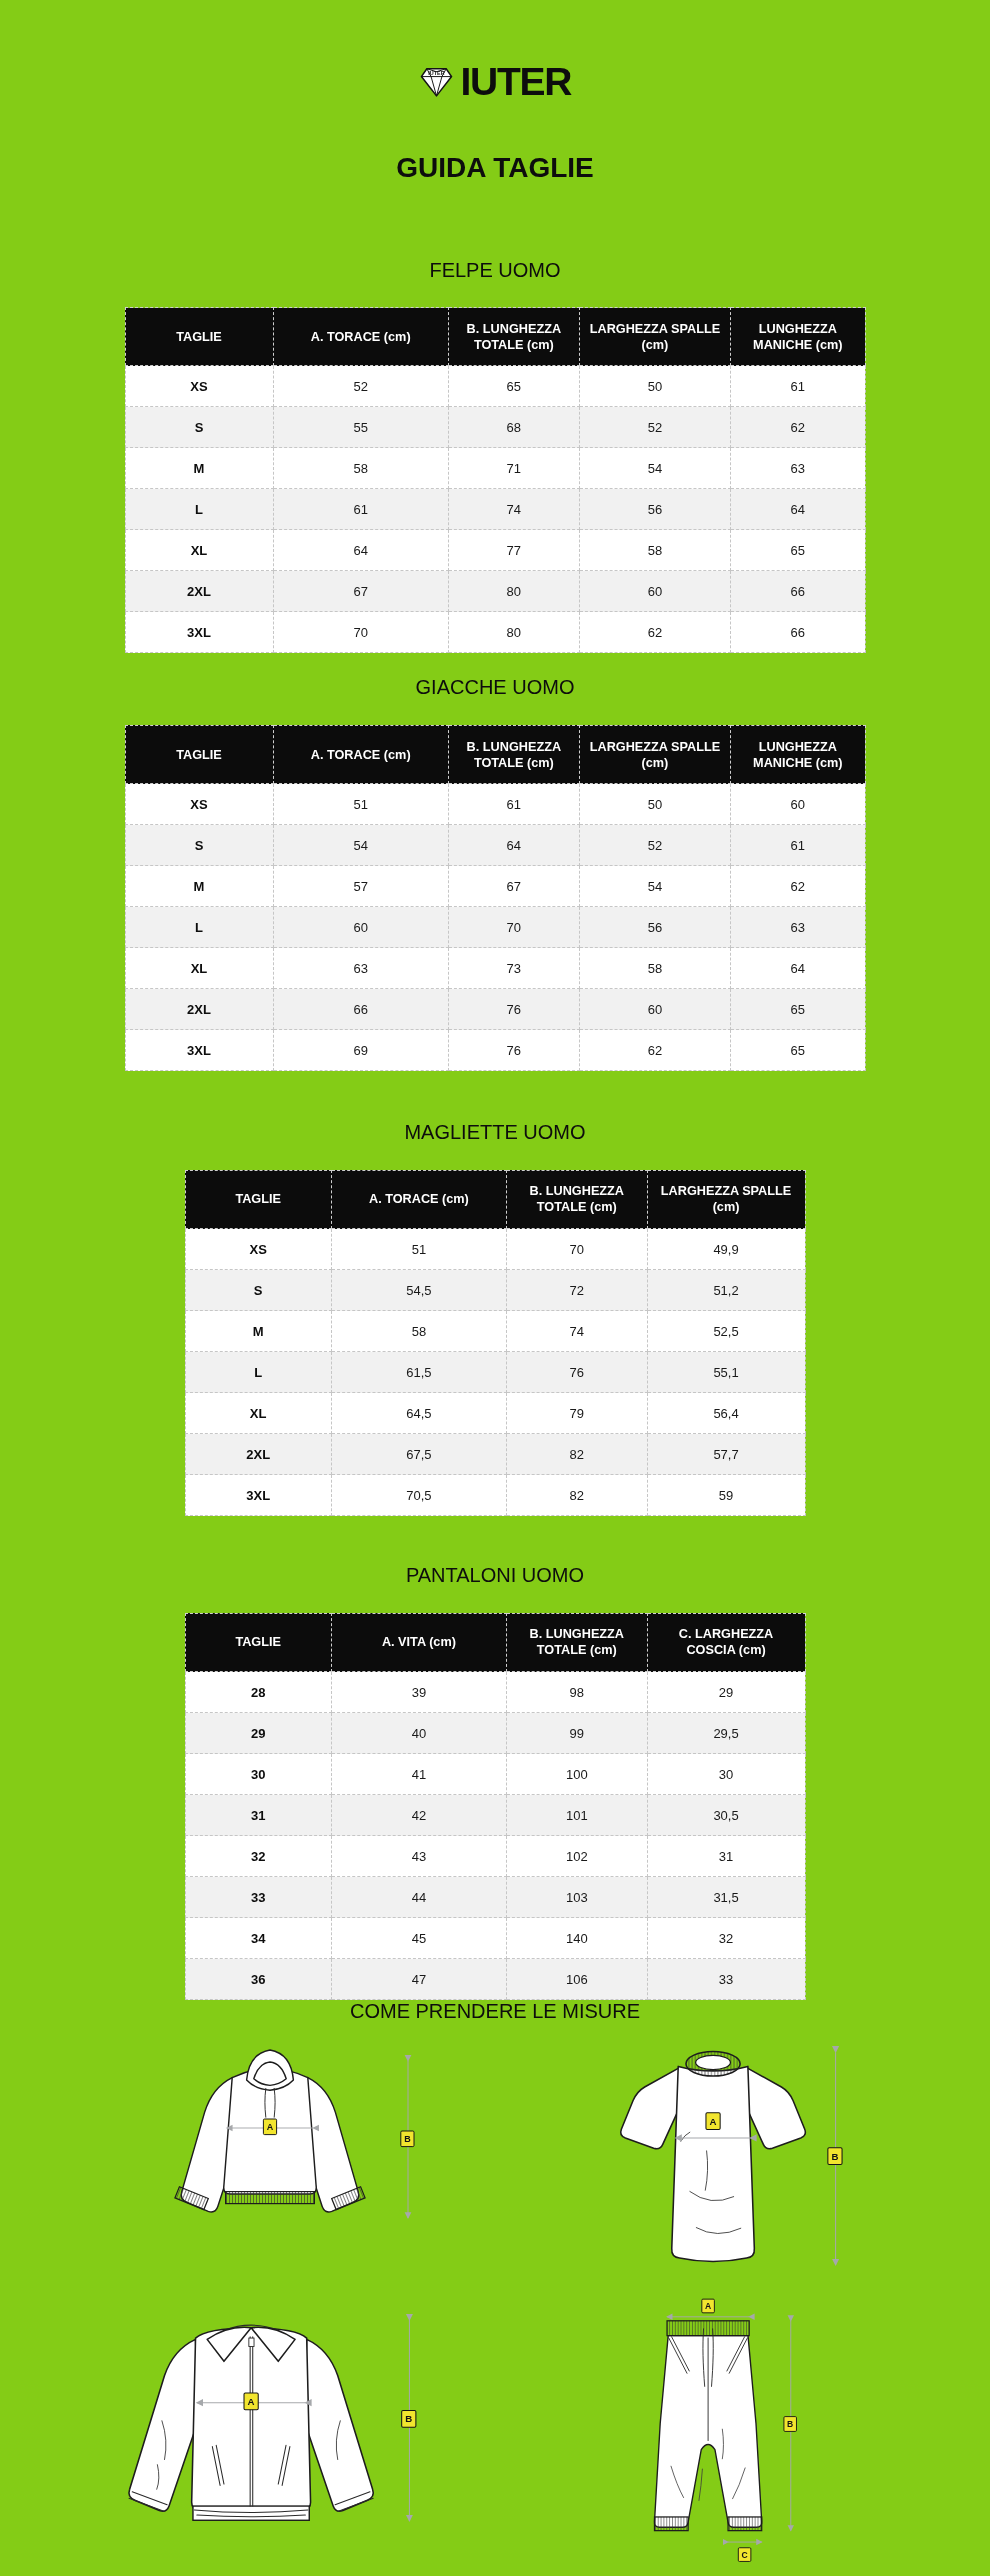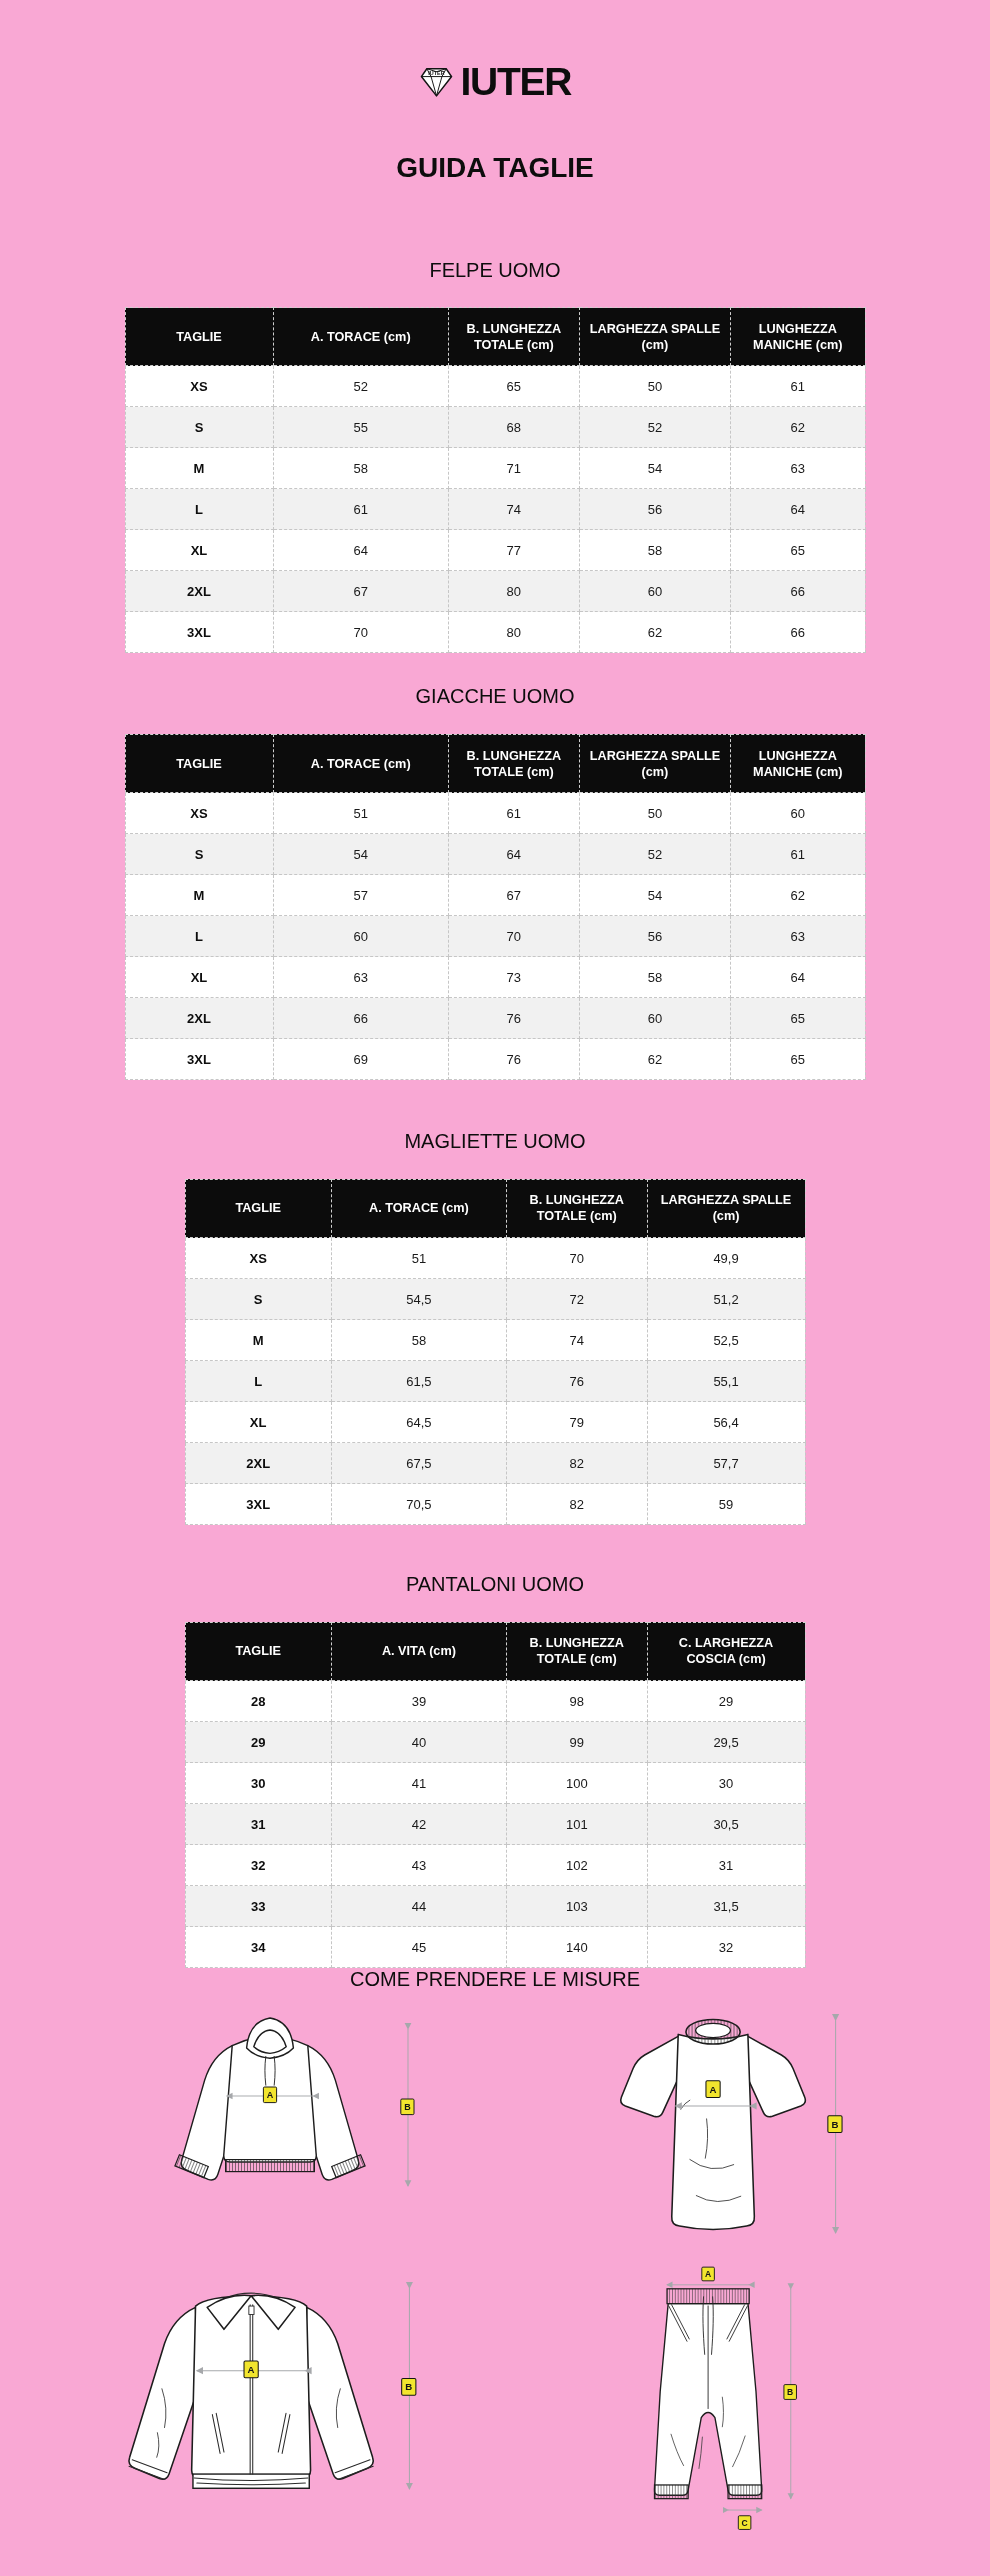--- a/index.html
+++ b/index.html
@@ -1,21 +1,21 @@
 <!DOCTYPE html>
 <html style="font-size:10.7px"><head>
 <meta charset="utf-8">
 <style>
   html, body { margin: 0; padding: 0; background: #ffffff; }
   .page {
     position: relative;
     width: 990px;
     height: 2576px;
     margin: 0 auto;
-    background: #f9a8d4;
+    background: #84cc16;
     overflow: hidden;
     font-family: "Liberation Sans", "DejaVu Sans", sans-serif;
     color: #111111;
   }
 
   
   .brand-header { padding-top: 62px; text-align: center; }
   .logo-row {
     display: flex; align-items: center; justify-content: center; gap: 6.7px;
   }
@@ -28,21 +28,21 @@
     font-size: 28px; font-weight: bold; letter-spacing: 0px; color: #0d0d0d;
     text-align: center; line-height: 29.5px;
   }
 
   
   .section-title {
     margin: 0; text-align: center; font-size: 20px; font-weight: normal;
     color: #0d0d0d; line-height: 23px;
   }
   .st-felpe     { margin-top: 76px; }
-  .st-giacche   { margin-top: 32px; }
+  .st-giacche   { margin-top: 23px; }
   .st-magliette { margin-top: 50px; }
   .st-pantaloni { margin-top: 48px; }
   .st-misure    { }
 
   .tbl-wrap { margin: 25.5px auto 0 auto; }
   .tbl-wrap.five { width: 741px; }
   .tbl-wrap.four { width: 621px; }
   .tbl-wrap table {
     width: 100%; border-collapse: collapse; table-layout: fixed;
   }
@@ -356,20 +356,26 @@
                 <td>44</td>
                 <td>103</td>
                 <td>31,5</td>
               </tr>
               <tr>
                 <td>34</td>
                 <td>45</td>
                 <td>140</td>
                 <td>32</td>
               </tr>
+              <tr>
+                <td>36</td>
+                <td>47</td>
+                <td>106</td>
+                <td>33</td>
+              </tr>
             </tbody>
           </table>
         </div>
     </section>
 
     <section>
       <h2 class="section-title st-misure">COME PRENDERE LE MISURE</h2>
 
       <div class="diagram-grid">
 

